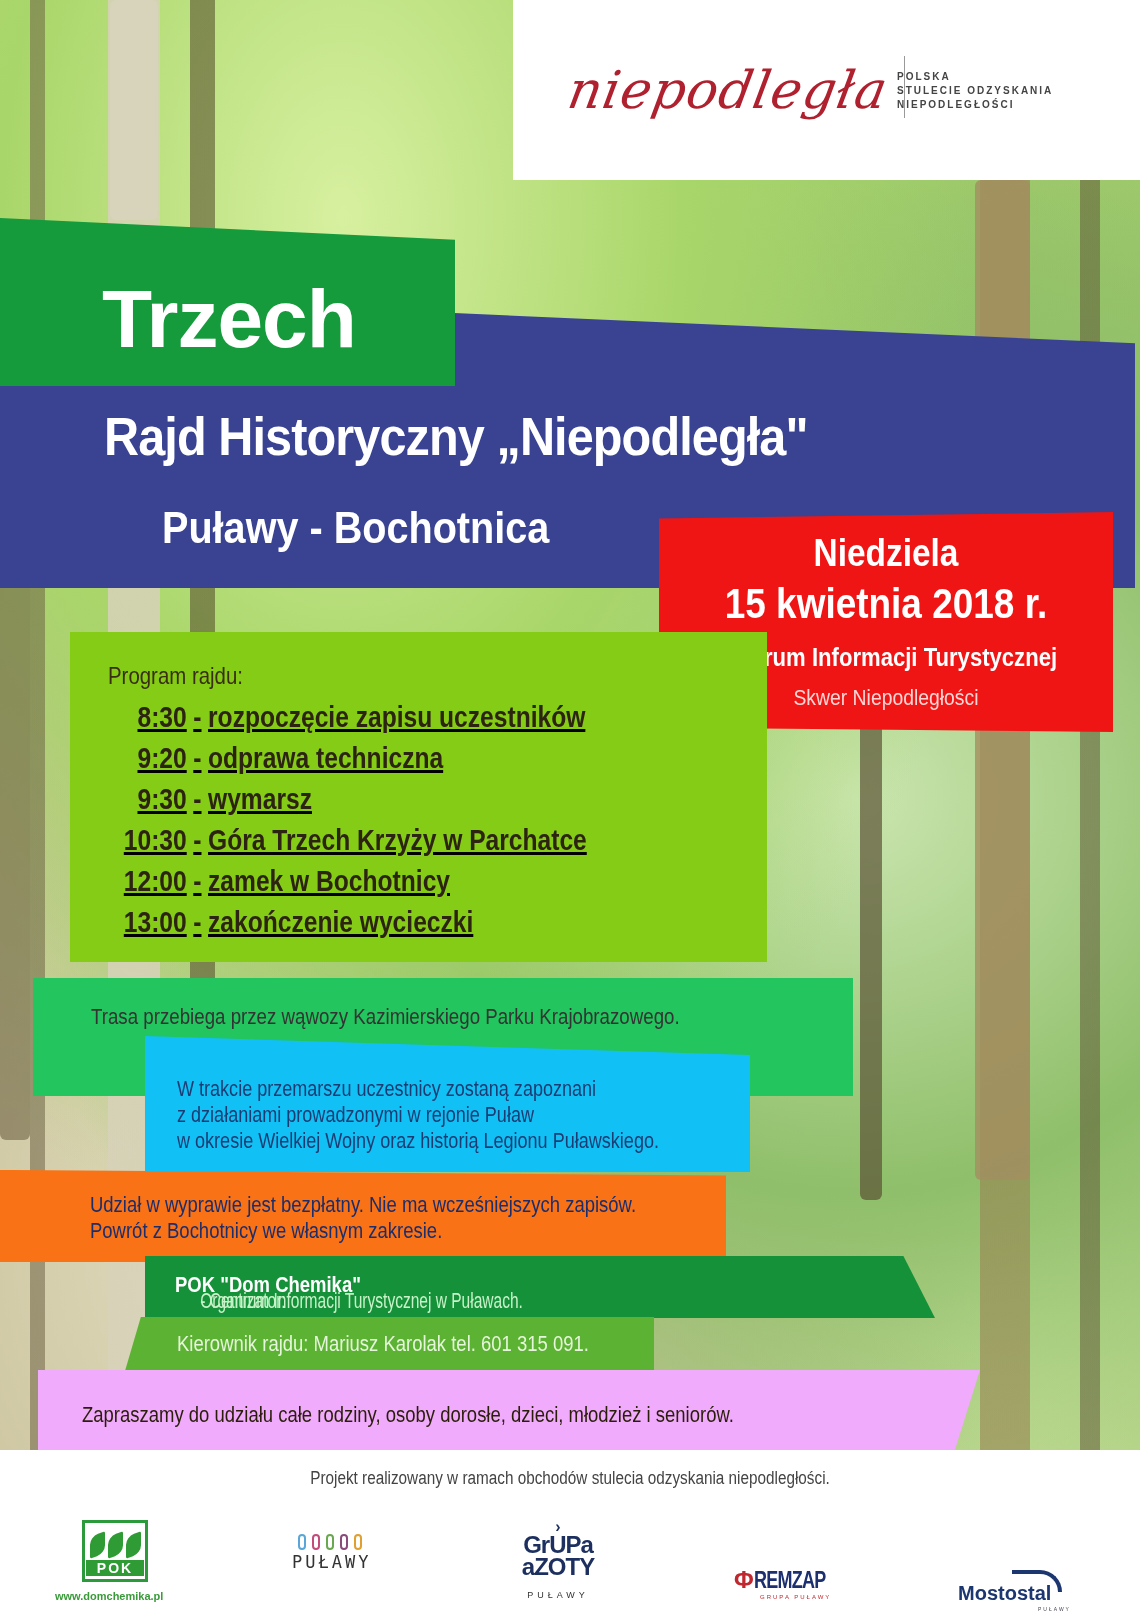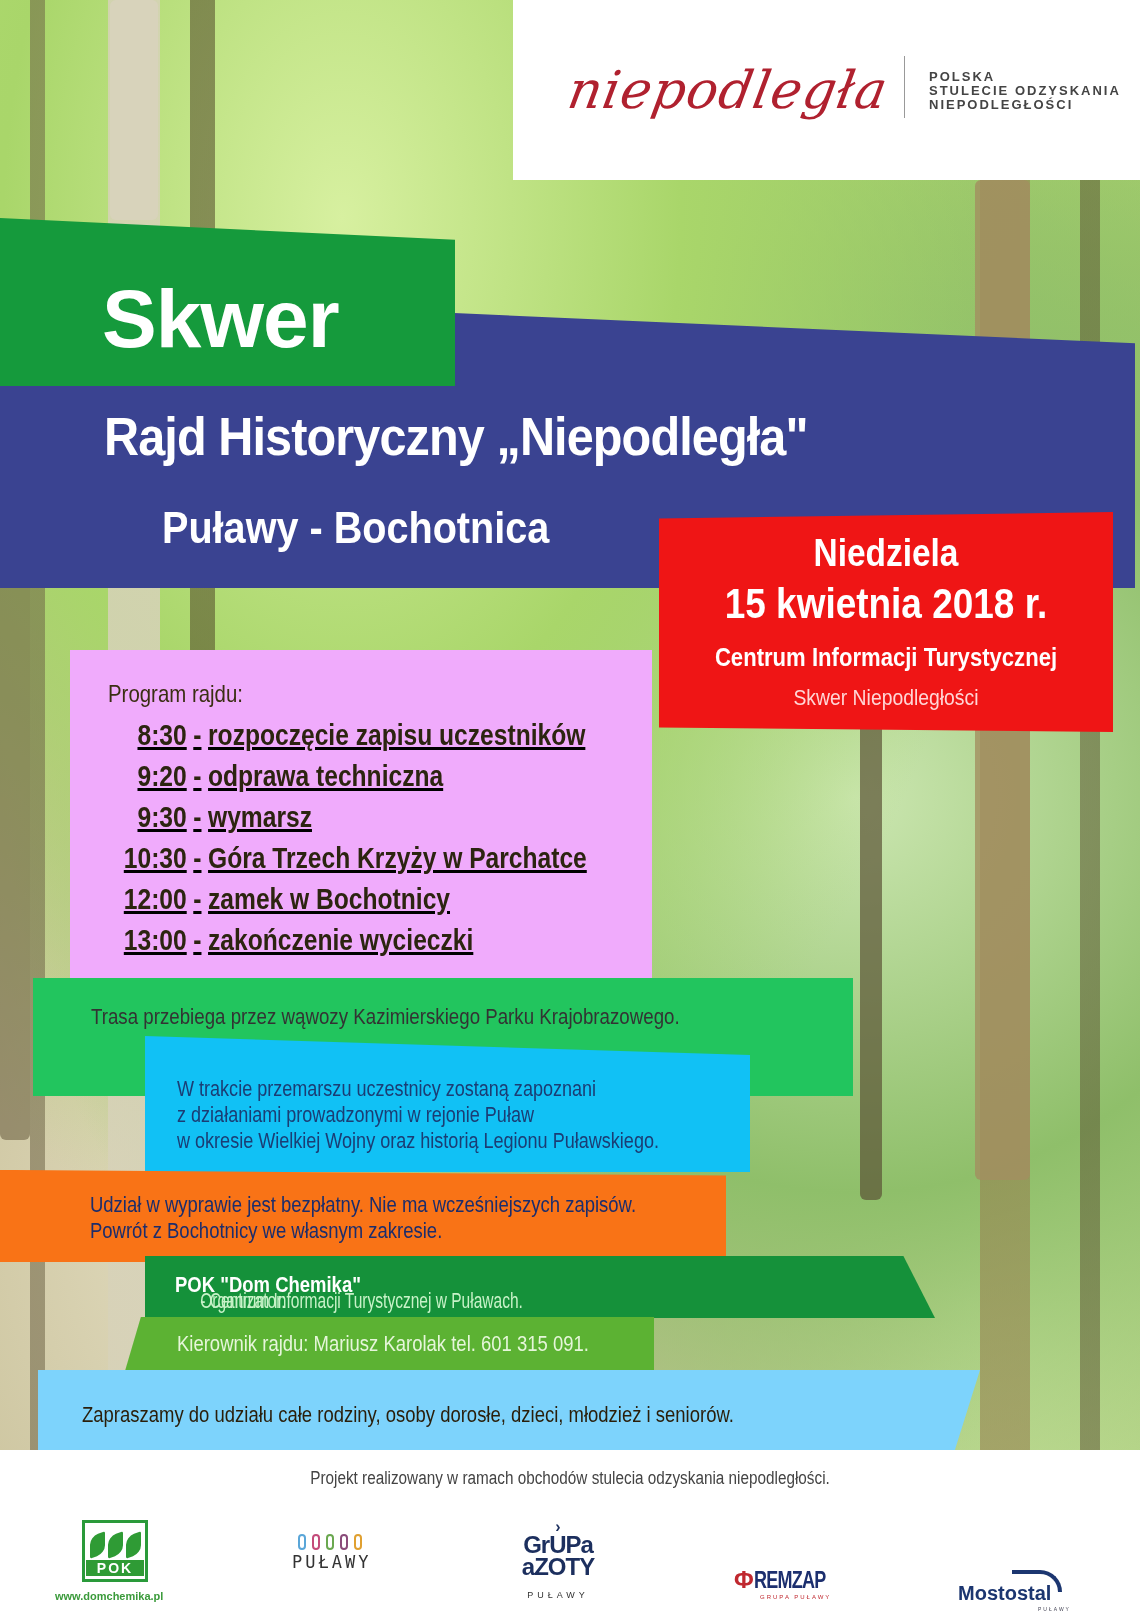--- a/index.html
+++ b/index.html
@@ -23,21 +23,21 @@
   .top-logo-panel {
     left: 513px; top: 0; width: 627px; height: 180px; background: #ffffff;
   }
   .logo-script {
     position: absolute; left: 56px; top: 60px;
     font-family: "DejaVu Serif", serif; font-style: italic; font-size: 52px;
     color: #b0212f; letter-spacing: 1px; transform: skewX(-10deg);
   }
   .logo-divider { position: absolute; left: 391px; top: 56px; width: 1px; height: 62px; background: #999; }
   .logo-caption {
-    position: absolute; left: 416px; top: 70px; font-size: 13px; line-height: 14px;
+    position: absolute; left: 384px; top: 70px; font-size: 10px; line-height: 14px;
     letter-spacing: 2px; color: #444; font-weight: bold;
   }
 
   .green-title {
     left: 0; top: 218px; width: 455px; height: 168px; background: #159a3c;
     clip-path: polygon(0 0, 100% 13%, 100% 100%, 0 100%);
   }
   .green-title span {
     position: absolute; left: 102px; top: 54px; font-size: 82px; font-weight: bold;
     color: #ffffff; letter-spacing: -1px;
@@ -58,21 +58,21 @@
     left: 659px; top: 512px; width: 454px; height: 220px; background: #ef1515;
     clip-path: polygon(0 3%, 100% 0, 100% 100%, 0 98%);
     text-align: center; color: #fff;
   }
   .red-date .d1 { position: absolute; left: 0; right: 0; top: 20px; font-size: 38px; font-weight: bold; transform: scaleX(0.88); }
   .red-date .d2 { position: absolute; left: 0; right: 0; top: 68px; font-size: 42px; font-weight: bold; transform: scaleX(0.88); }
   .red-date .d3 { position: absolute; left: 0; right: 0; top: 130px; font-size: 26px; font-weight: bold; transform: scaleX(0.85); }
   .red-date .d4 { position: absolute; left: 0; right: 0; top: 173px; font-size: 22px; color: #ffd6d6; transform: scaleX(0.88); }
 
   .yellow-program {
-    left: 70px; top: 650px; width: 582px; height: 330px; background: #f0abfc;
+    left: 70px; top: 632px; width: 697px; height: 330px; background: #84cc16;
   }
   .yellow-program .head {
     position: absolute; left: 38px; top: 30px; font-size: 24px; color: #3a2e12;
     transform: scaleX(0.85); transform-origin: left;
   }
   .schedule { position: absolute; left: 38px; top: 68px; text-decoration: underline; }
   .schedule .row {
     display: flex; height: 41px; font-size: 30px; font-weight: bold; color: #2c2410;
     transform: scaleX(0.82); transform-origin: left; white-space: nowrap;
   }
@@ -113,21 +113,21 @@
   .green-org b { color: #ffffff; }
   .lime-leader {
     left: 125px; top: 1317px; width: 529px; height: 54px; background: #5cb233;
     clip-path: polygon(3% 0, 100% 0, 100% 100%, 0 100%);
   }
   .lime-leader span {
     position: absolute; left: 52px; top: 14px; font-size: 22px; color: #e6f6da;
     transform: scaleX(0.84); transform-origin: left; white-space: nowrap;
   }
   .brown-invite {
-    left: 38px; top: 1370px; width: 942px; height: 90px; background: #7dd3fc;
+    left: 38px; top: 1370px; width: 942px; height: 90px; background: #f0abfc;
     clip-path: polygon(0 0, 100% 0, 97% 100%, 0 100%);
   }
   .brown-invite span {
     position: absolute; left: 44px; top: 32px; font-size: 22px; color: #2a1e0a;
     transform: scaleX(0.84); transform-origin: left; white-space: nowrap;
   }
 
   .footer { position: absolute; left: 0; top: 1450px; width: 1140px; height: 161px; background: #ffffff; }
   .footer .project {
     position: absolute; left: 0; right: 0; top: 18px; text-align: center; font-size: 18px; color: #444;
@@ -178,21 +178,21 @@
     <div>NIEPODLEGŁOŚCI</div>
   </div>
 </div>
 
 <div class="block blue-title">
   <div class="t1">Rajd Historyczny „Niepodległa"</div>
   <div class="t2">Puławy - Bochotnica</div>
 </div>
 
 <div class="block green-title">
-  <span>Skwer</span>
+  <span>Trzech</span>
 </div>
 
 <div class="block red-date">
   <div class="d1">Niedziela</div>
   <div class="d2">15 kwietnia 2018 r.</div>
   <div class="d3">Centrum Informacji Turystycznej</div>
   <div class="d4">Skwer Niepodległości</div>
 </div>
 
 <div class="block yellow-program">

